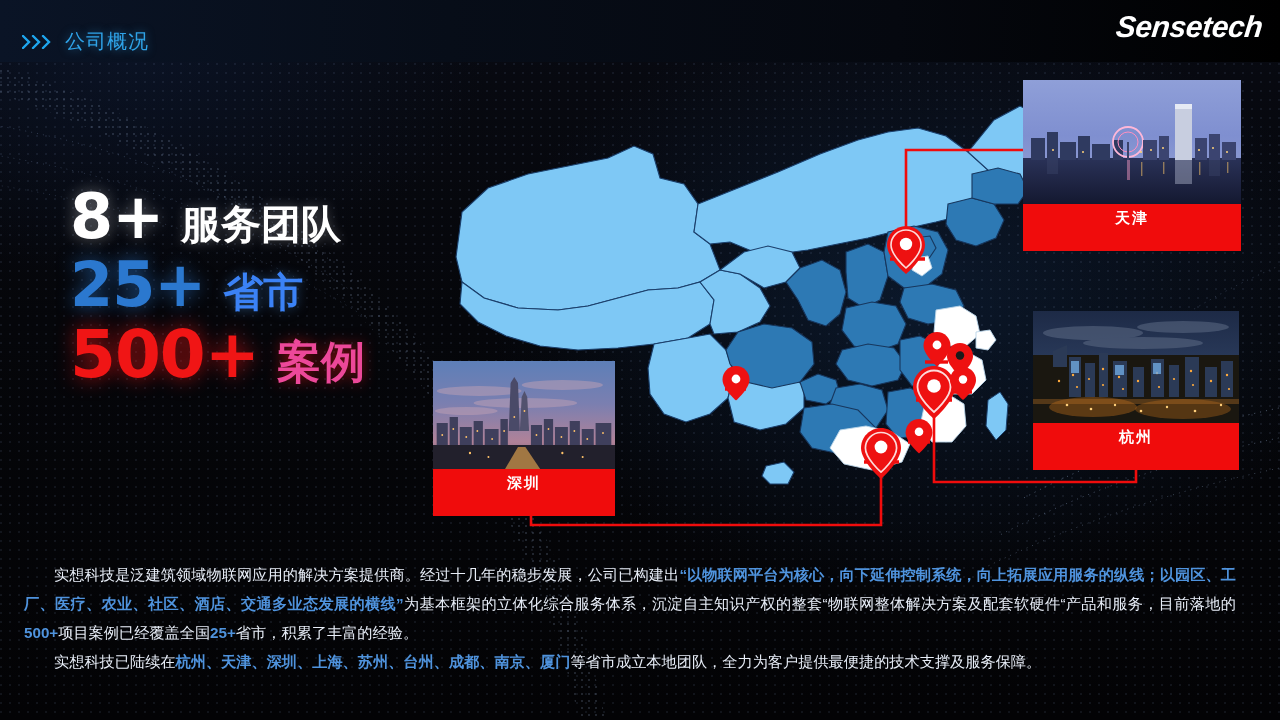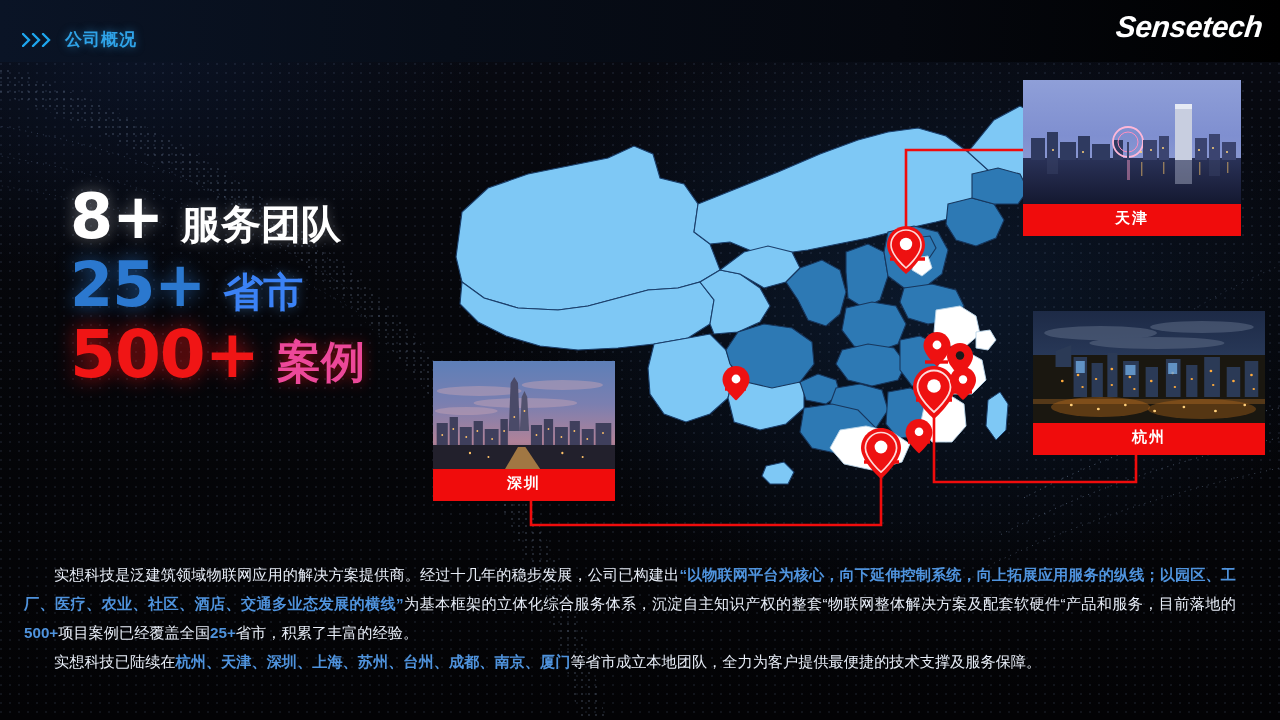--- a/index.html
+++ b/index.html
@@ -32,21 +32,21 @@
     position:absolute; left:0; top:0; width:1280px; height:62px;
     background:linear-gradient(90deg,#0a1426 0%,#070d18 35%,#05080f 70%,#000 100%);
   }
   #section-tag{
     position:absolute; left:22px; top:28px;
     display:flex; align-items:center; gap:9px;
   }
   .chev{ display:flex; gap:2px; }
   .chev svg{ display:block; }
   #section-title{
-    color:#2fa3e8; font-size:17px; font-weight:bold; letter-spacing:1px;
+    color:#2fa3e8; font-size:20px; font-weight:normal; letter-spacing:1px;
     text-shadow:0 0 9px rgba(47,163,232,.55);
     text-align:right;
   }
   #brand-logo{
     position:absolute; right:18px; top:10px;
     color:#ffffff; font-size:30px; font-weight:bold;
     letter-spacing:-.4px; font-style:italic;
     transform:skewX(-6deg);
   }
 
@@ -74,24 +74,24 @@
   #map-svg{ display:block; }
 
   
   #links{ position:absolute; left:0; top:0; width:1280px; height:720px; pointer-events:none; }
 
   
   .city-card{ position:absolute; }
   .city-photo{ width:100%; height:122px; position:relative; overflow:hidden; }
   .city-label{
     background:#f00c0c; color:#fff; text-align:center;
-    font-size:15px; font-weight:bold; padding:5px 0 8px; letter-spacing:2px;
+    font-size:15px; font-weight:bold; padding:5px 0 23px; letter-spacing:2px;
   }
   #card-tianjin{ left:1023px; top:80px; width:218px; }
-  #card-hangzhou{ left:1033px; top:311px; width:232px; }
+  #card-hangzhou{ left:1033px; top:311px; width:206px; }
   #card-shenzhen{ left:433px; top:361px; width:182px; }
   #card-tianjin .city-photo{ height:124px; }
   #card-hangzhou .city-photo{ height:112px; }
   #card-shenzhen .city-photo{ height:108px; }
 
   
   #body-text{
     position:absolute; left:24px; top:560px; width:1212px;
     color:#e8eef8; font-size:15.2px; line-height:29px;
     text-align:justify;

